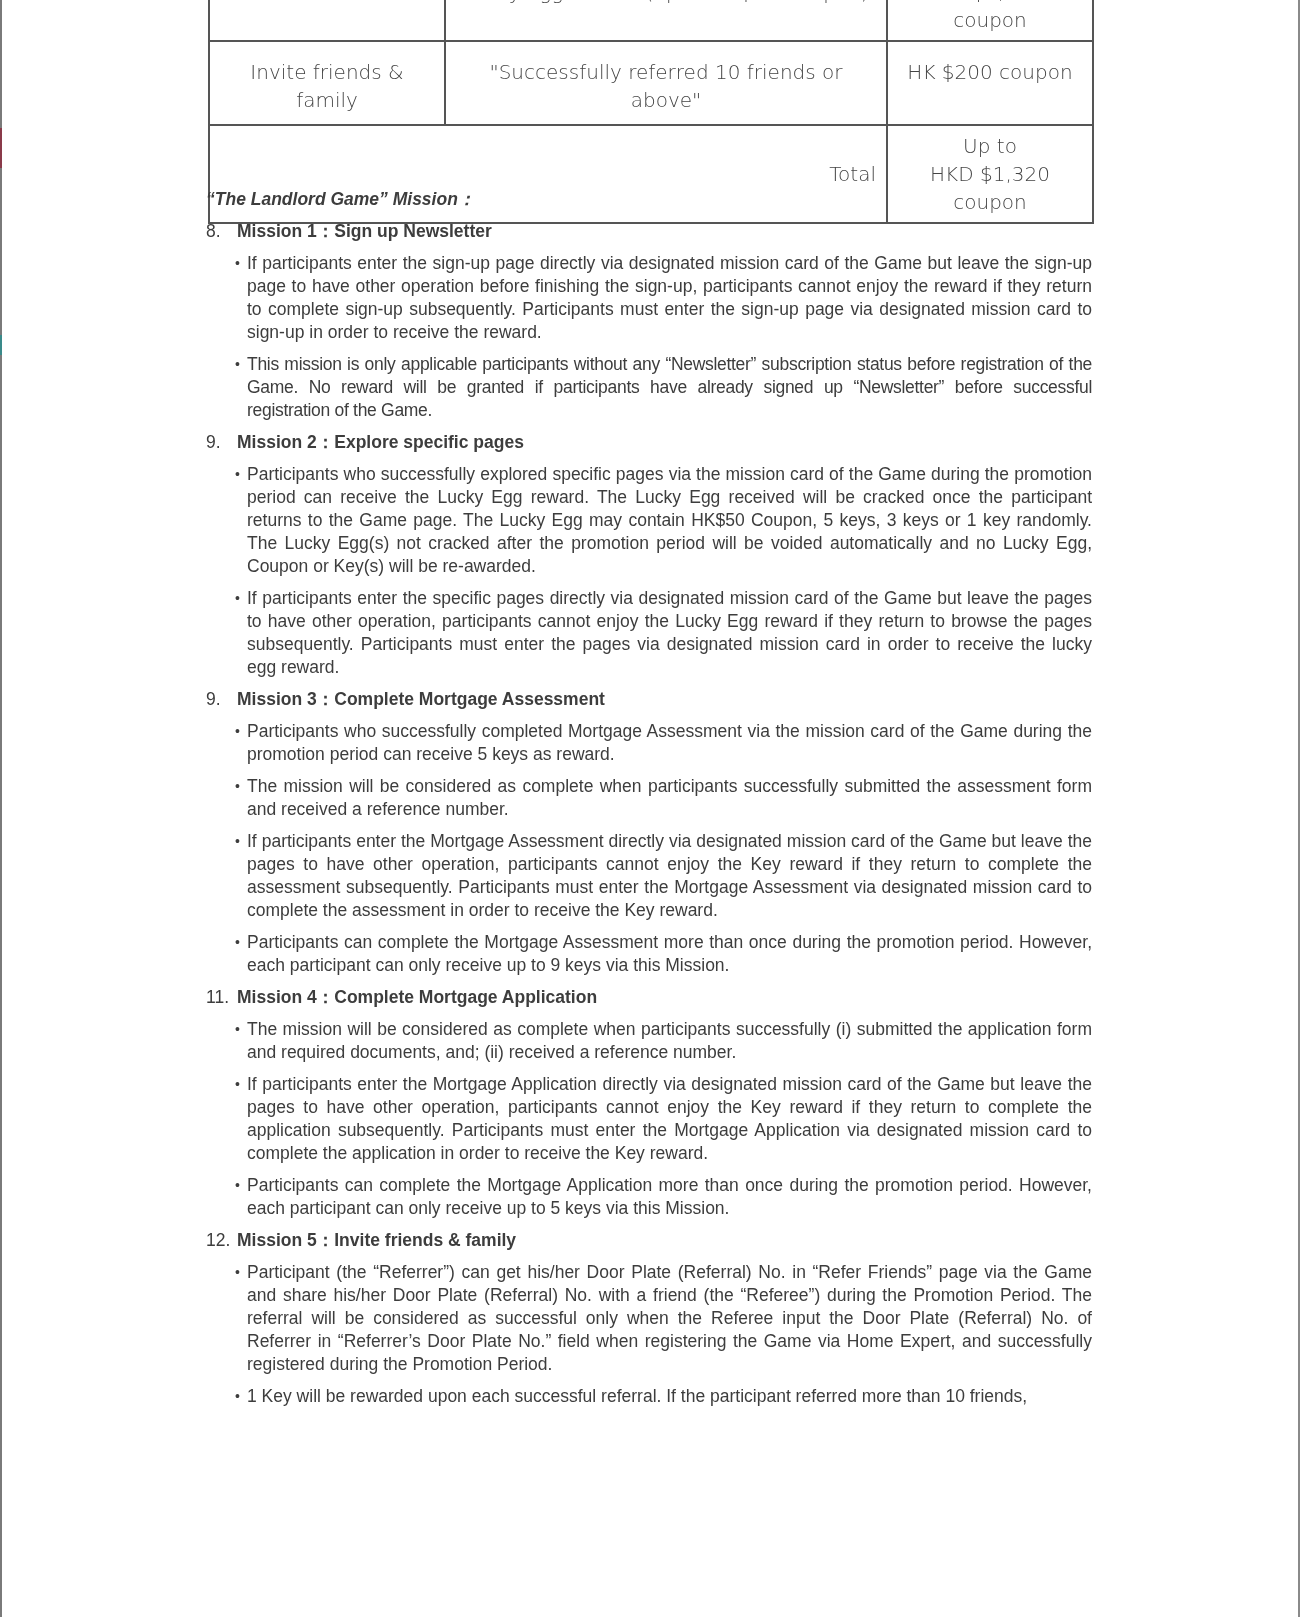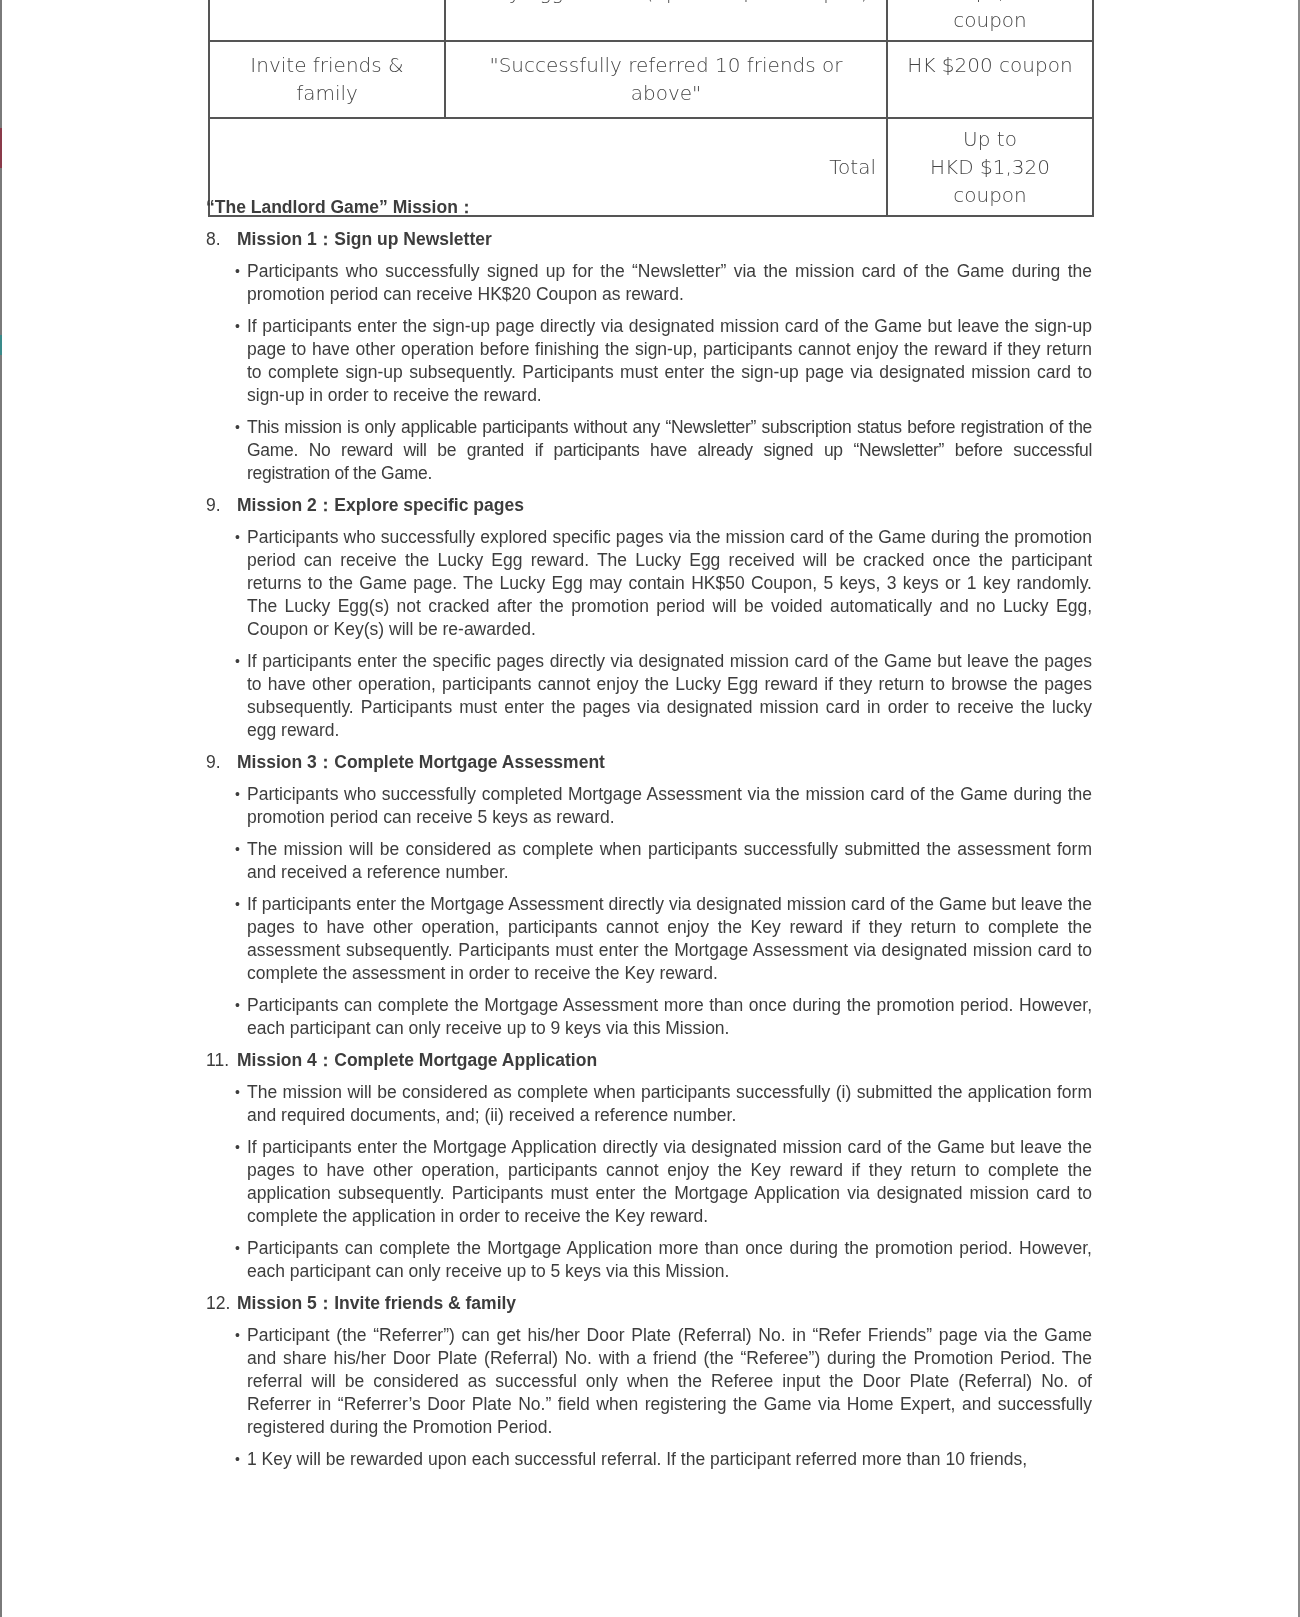--- a/index.html
+++ b/index.html
@@ -19,26 +19,26 @@
     font-family: "DejaVu Sans", sans-serif; font-size: 20px; color: #444;
   }
   table.rewards td {
     border: 2px solid #555; text-align: center; vertical-align: top;
     padding: 6px 10px; line-height: 28px; font-weight: 300;
   }
   table.rewards td.c1 { width: 214px; }
   table.rewards td.c2 { width: 420px; }
   table.rewards td.c3 { width: 184px; }
   table.rewards tr.top td { height: 36px; }
-  table.rewards tr.row td { height: 60px; padding-top: 9px; }
+  table.rewards tr.row td { height: 60px; padding-top: 16px; }
   table.rewards tr.total td { height: 44px; vertical-align: middle; }
   table.rewards td.total-label { text-align: right; padding-left: 42px; }
 
   .content { position: absolute; left: 206px; top: 188px; width: 886px; font-size: 17.5px; line-height: 23px; }
-  .section-title { font-weight: bold; margin: 8px 0 9px 0; }
+  .section-title { font-weight: bold; margin: 0 0 9px 0; font-style: italic; }
   .mission-head { display: flex; font-weight: bold; margin: 0 0 9px 0; }
   .mission-head .num { font-weight: normal; width: 31px; flex: none; }
   .bullet { position: relative; margin: 0 0 9px 31px; padding-left: 10px; text-align: justify; }
   .bullet::before { content: "•"; position: absolute; left: -2px; top: 0; font-size: 14px; }
 </style>
 </head>
 <body>
 
 <div class="edge-left">
   <div class="mark" style="top:128px;height:40px;background:#8a3a4a;"></div>
@@ -68,21 +68,20 @@
 </tbody>
   </table>
 
 <div class="content">
   <div class="section-title">“The Landlord Game” Mission：</div>
 
   <div class="mission-head">
     <span class="num">8.</span>
     <span>Mission 1：Sign up Newsletter</span>
   </div>
-  <div class="bullet">Participants who successfully signed up for the “Newsletter” via the mission card of the Game during the promotion period can receive HK$20 Coupon as reward.</div>
   <div class="bullet">If participants enter the sign-up page directly via designated mission card of the Game but leave the sign-up page to have other operation before finishing the sign-up, participants cannot enjoy the reward if they return to complete sign-up subsequently. Participants must enter the sign-up page via designated mission card to sign-up in order to receive the reward.</div>
   <div class="bullet" style="font-stretch:condensed;letter-spacing:-0.3px;margin-top:8px;">This mission is only applicable participants without any “Newsletter” subscription status before registration of the Game. No reward will be granted if participants have already signed up “Newsletter” before successful registration of the Game.</div>
 
   <div class="mission-head">
     <span class="num">9.</span>
     <span>Mission 2：Explore specific pages</span>
   </div>
   <div class="bullet">Participants who successfully explored specific pages via the mission card of the Game during the promotion period can receive the Lucky Egg reward. The Lucky Egg received will be cracked once the participant returns to the Game page. The Lucky Egg may contain HK$50 Coupon, 5 keys, 3 keys or 1 key randomly. The Lucky Egg(s) not cracked after the promotion period will be voided automatically and no Lucky Egg, Coupon or Key(s) will be re-awarded.</div>
   <div class="bullet">If participants enter the specific pages directly via designated mission card of the Game but leave the pages to have other operation, participants cannot enjoy the Lucky Egg reward if they return to browse the pages subsequently. Participants must enter the pages via designated mission card in order to receive the lucky egg reward.</div>
 

